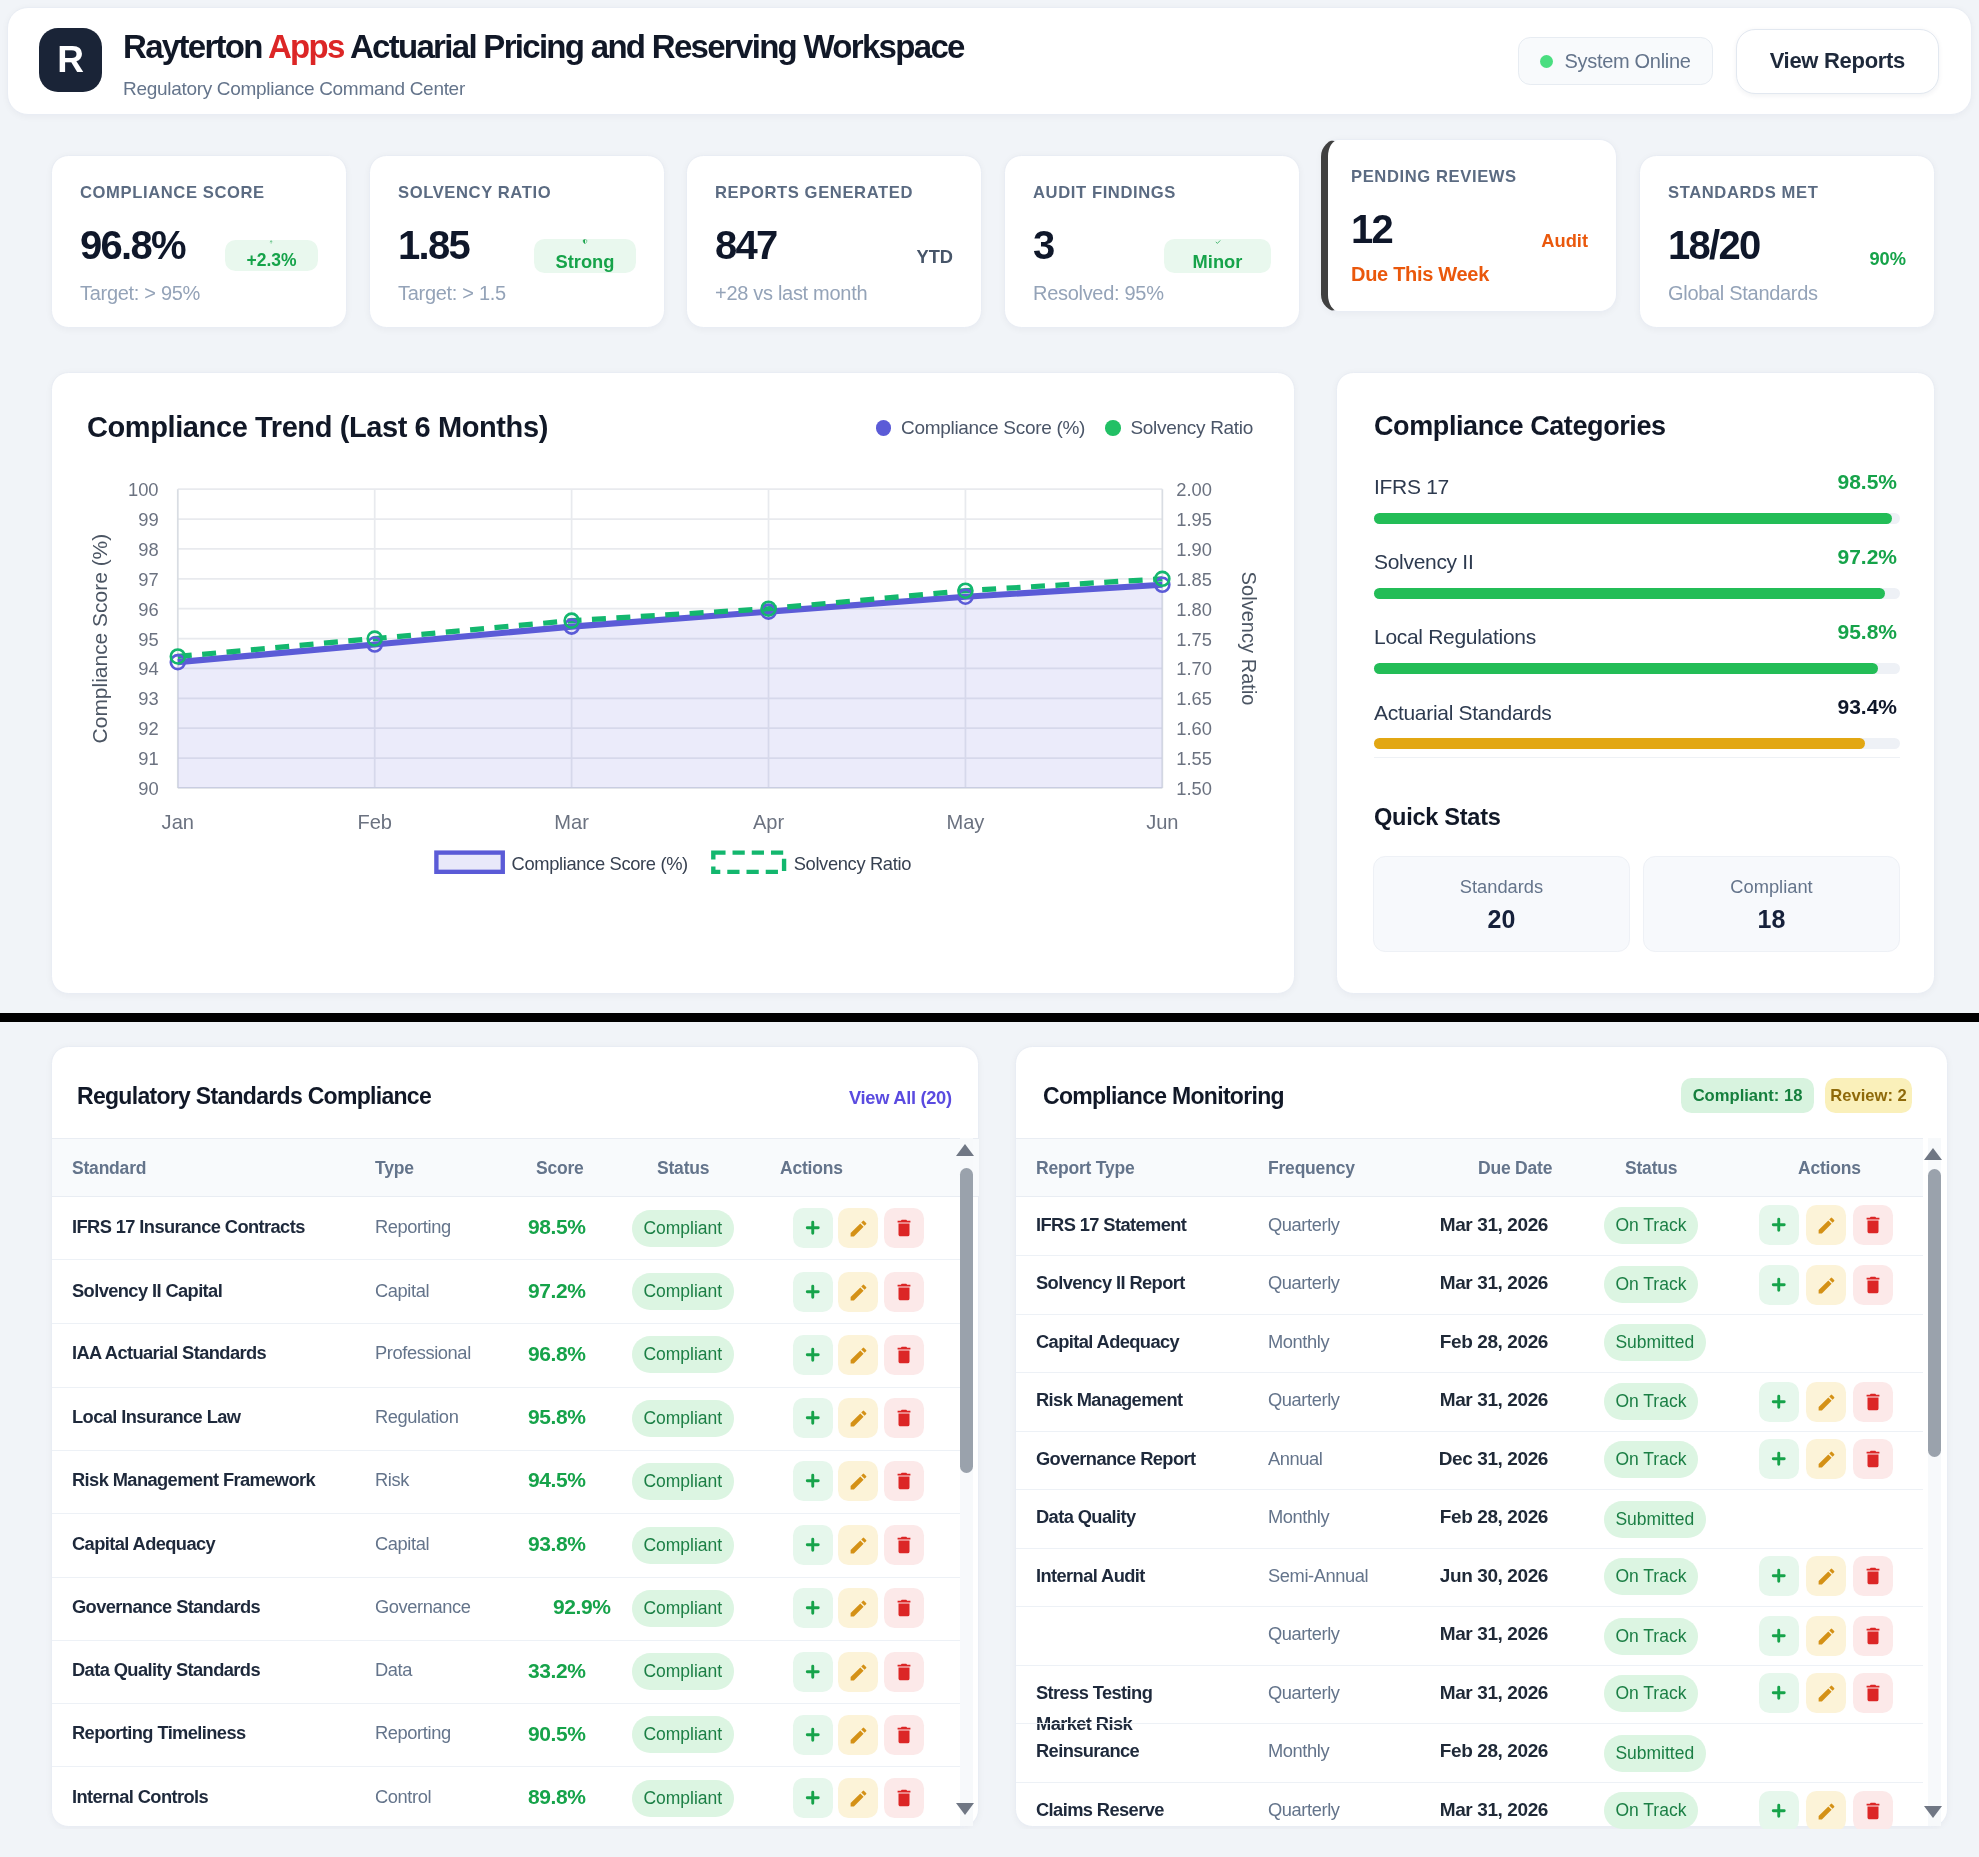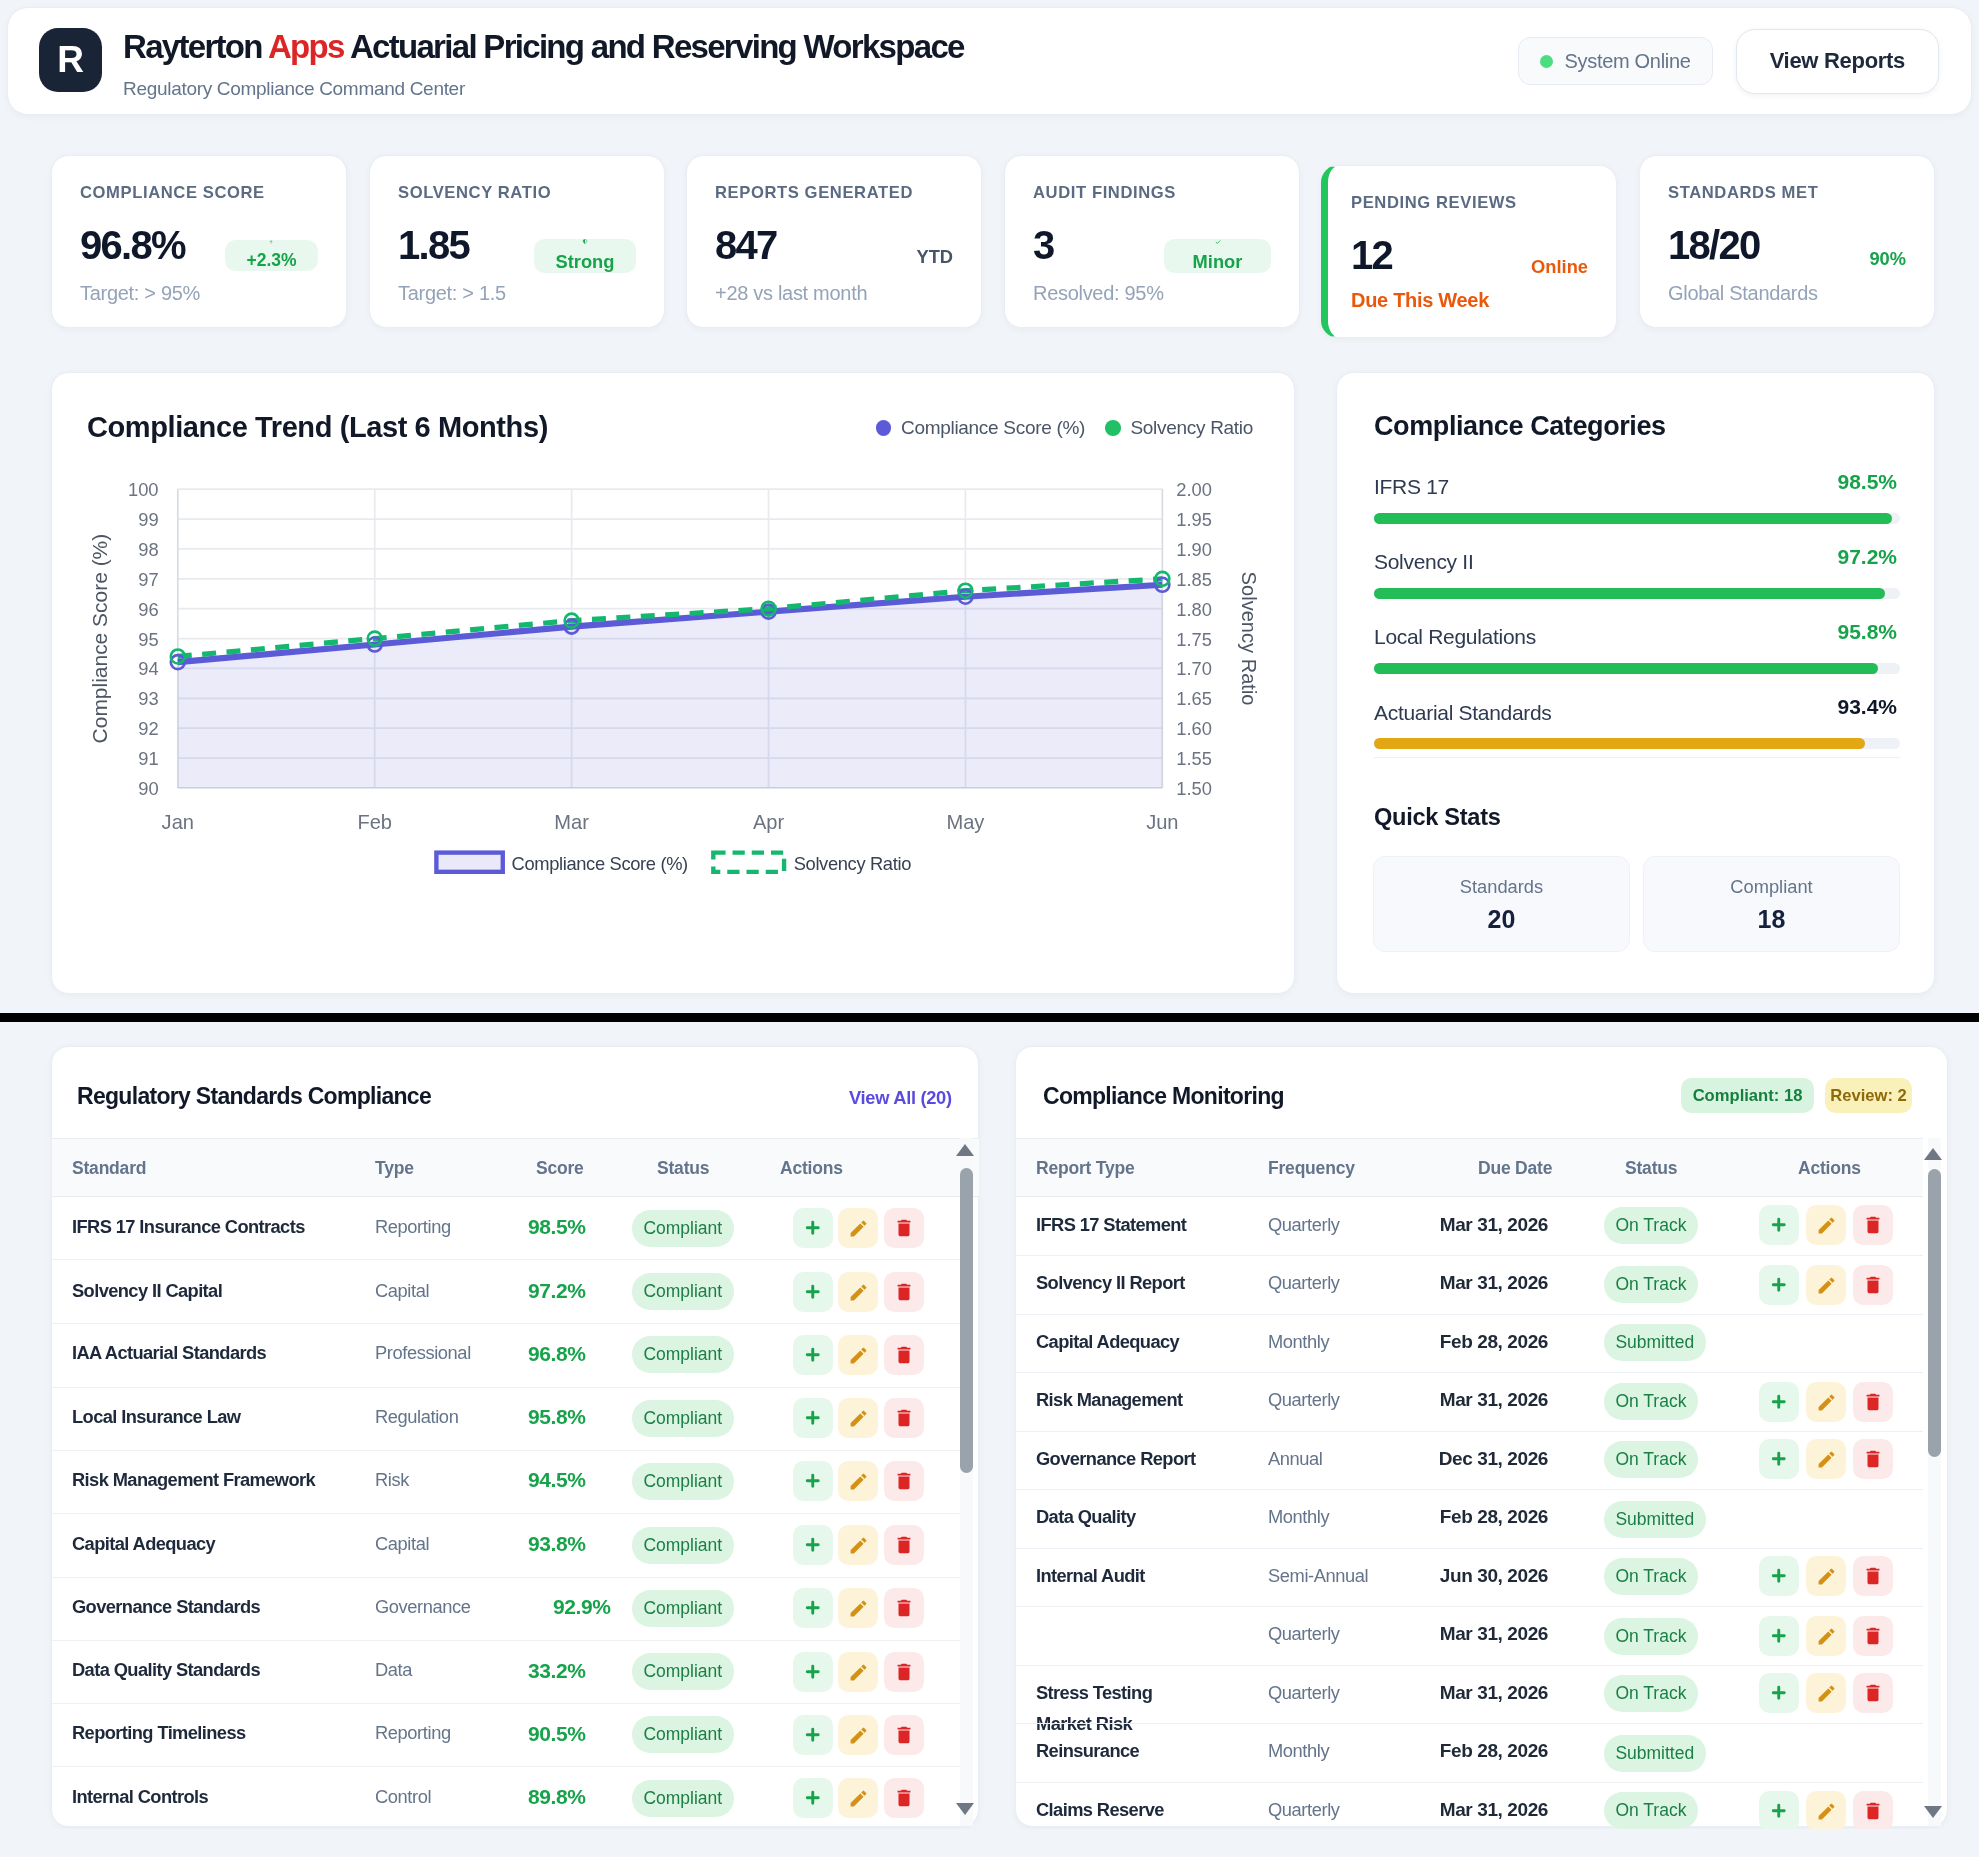--- a/index.html
+++ b/index.html
@@ -86,24 +86,24 @@
   <div class="abs statlabel" style="left:28px; top:27px;">AUDIT FINDINGS</div>
   <div class="abs statval" style="left:28px; top:67px;">3</div>
   <div class="gpill" style="right:28px; top:83px; width:107px; height:34px; font-size:18.3px; gap:6.1px;">
       <svg width="20" height="20" viewBox="0 0 24 24" fill="none" stroke="#16a34a" stroke-width="3" stroke-linecap="round" stroke-linejoin="round">
         <path d="M4 12.5 9.5 18 20 7"></path>
       </svg>
       <span>Minor</span>
     </div>
   <div class="abs stattgt" style="left:28px; top:126px;">Resolved: 95%</div>
 </div>
-<div class="card" style="left:1321px; top:165px; width:296px; height:173px; border-left:7px solid #22c55e;">
+<div class="card" style="left:1321px; top:139px; width:296px; height:173px; border-left:7px solid #404040;">
   <div class="abs statlabel" style="left:23px; top:27px;">PENDING REVIEWS</div>
   <div class="abs statval" style="left:23px; top:67px;">12</div>
-  <div class="abs" style="right:28px; top:90px; font-size:18.3px; font-weight:bold; color:#ea580c;">Online</div>
+  <div class="abs" style="right:28px; top:90px; font-size:18.3px; font-weight:bold; color:#ea580c;">Audit</div>
   <div class="abs" style="left:23px; top:123px; font-size:20px; font-weight:bold; color:#ea580c; letter-spacing:-0.3px;">Due This Week</div>
 </div>
 <div class="card" style="left:1639px; top:155px; width:296px; height:173px;">
   <div class="abs statlabel" style="left:28px; top:27px;">STANDARDS MET</div>
   <div class="abs statval" style="left:28px; top:67px;">18/20</div>
   <div class="abs" style="right:28px; top:92px; font-size:18.3px; font-weight:bold; color:#16a34a;">90%</div>
   <div class="abs stattgt" style="left:28px; top:126px;">Global Standards</div>
 </div>
 
 <div class="card" style="left:51px; top:372px; width:1244px; height:622px;">

